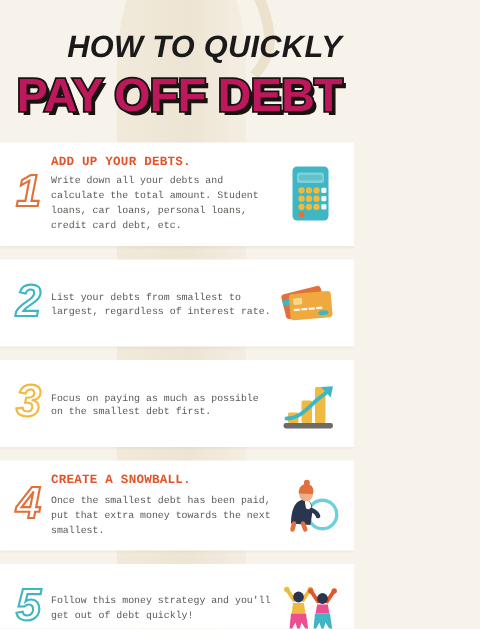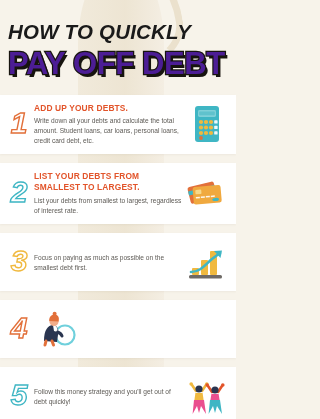--- a/index.html
+++ b/index.html
@@ -48,38 +48,38 @@
     border-bottom-color: transparent;
     opacity: .85;
     transform: rotate(-8deg);
   }
 
   
   .header {
     position: relative;
     z-index: 2;
     padding: 22px 8px 10px;
-    text-align: left;
+    text-align: right;
   }
   .title-top {
     font-size: 20.5px;
     font-weight: bold;
     font-style: italic;
     letter-spacing: .2px;
     color: #1a1a1a;
     line-height: 1;
     white-space: nowrap;
   }
   .title-main {
     margin-top: 5px;
     font-size: 31px;
     font-weight: bold;
     line-height: 1;
     letter-spacing: -.4px;
-    color: #4c1d95;
+    color: #be185d;
     white-space: nowrap;
     -webkit-text-stroke: 2.4px #17140f;
     paint-order: stroke fill;
     text-shadow: 2.5px 2.5px 0 #17140f;
   }
 
   
   .steps {
     position: relative;
     z-index: 2;
@@ -105,21 +105,21 @@
     line-height: 1;
     color: transparent;
     -webkit-text-stroke: 1.4px #e2703a;
     font-style: italic;
     width: 26px;
     text-align: center;
   }
   .step-num.teal  { -webkit-text-stroke-color: #3fb6c4; }
   .step-num.gold  { -webkit-text-stroke-color: #f0b93f; }
 
-  .step-body { flex: 1 1 auto; min-width: 0; padding-right: 2px; }
+  .step-body { flex: 1 1 auto; min-width: 0; padding-right: 2px; font-family: Liberation Mono, monospace; }
 
   .step-head {
     color: #e2542a;
     font-weight: bold;
     font-size: 8.4px;
     line-height: 1.3;
     letter-spacing: .15px;
     text-transform: uppercase;
   }
   .step-text {
@@ -182,21 +182,20 @@
           <rect x="30.2" y="28.2" width="3.4" height="3.4" rx=".7"></rect>
         </g>
         <circle cx="17" cy="35" r="1.9" fill="#e2703a"></circle>
       </svg>
     </div>
   </div>
 
   <div class="step">
     <div class="step-num teal">2</div>
     <div class="step-body">
-      <div class="step-head">LIST YOUR DEBTS FROM SMALLEST TO LARGEST.</div>
       <div class="step-text">List your debts from smallest to largest, regardless of interest rate.</div>
     </div>
     <div class="art">
       <svg viewBox="0 0 46 42">
         <g transform="rotate(-14 23 21)">
           <rect x="5" y="11" width="27" height="17" rx="2.2" fill="#e2703a"></rect>
           <rect x="5" y="15" width="27" height="4" fill="#3fb6c4"></rect>
         </g>
         <g transform="rotate(-5 23 21)">
           <rect x="9" y="14" width="28" height="17.5" rx="2.2" fill="#f0a93f"></rect>
@@ -225,20 +224,24 @@
         <rect x="26" y="10" width="7" height="24" rx="1" fill="#f0b93f"></rect>
         <path d="M7 31 C16 31 21 24 28 18 L36 12" stroke="#3fb6c4" stroke-width="2.6" fill="none" stroke-linecap="round"></path>
         <path d="M30 10 L38 9.5 L36.5 17 Z" fill="#3fb6c4"></path>
         <rect x="5" y="34" width="33" height="3.6" rx="1.6" fill="#6e6a66"></rect>
       </svg>
     </div>
   </div>
 
   <div class="step">
     <div class="step-num">4</div>
+    <div class="step-body">
+      <div class="step-head">CREATE A SNOWBALL.</div>
+      <div class="step-text">Once the smallest debt has been paid, put that extra money towards the next smallest.</div>
+    </div>
     <div class="art">
       <svg viewBox="0 0 46 42">
         <circle cx="31" cy="27" r="9.5" fill="none" stroke="#6fd0dc" stroke-width="2.2"></circle>
         <circle cx="31" cy="27" r="7.6" fill="#ffffff"></circle>
         <path d="M10 33 C10 22 14 17 19 17 C23 17 25 21 24 27 L23 34 Z" fill="#2a3550"></path>
         <path d="M19 17 C22 17 24 20 23.5 24 L20 23 Z" fill="#ffffff"></path>
         <circle cx="20" cy="13.5" r="4.6" fill="#f2ad8a"></circle>
         <path d="M15.2 13 C15 8.5 18 6.2 21 6.6 C24.4 7 25.6 10 24.6 13.4 Z" fill="#e2703a"></path>
         <circle cx="20.6" cy="5.8" r="2" fill="#e2703a"></circle>
         <path d="M23.6 24 C26 25 27.5 26.4 28 28" stroke="#2a3550" stroke-width="3" fill="none" stroke-linecap="round"></path>

